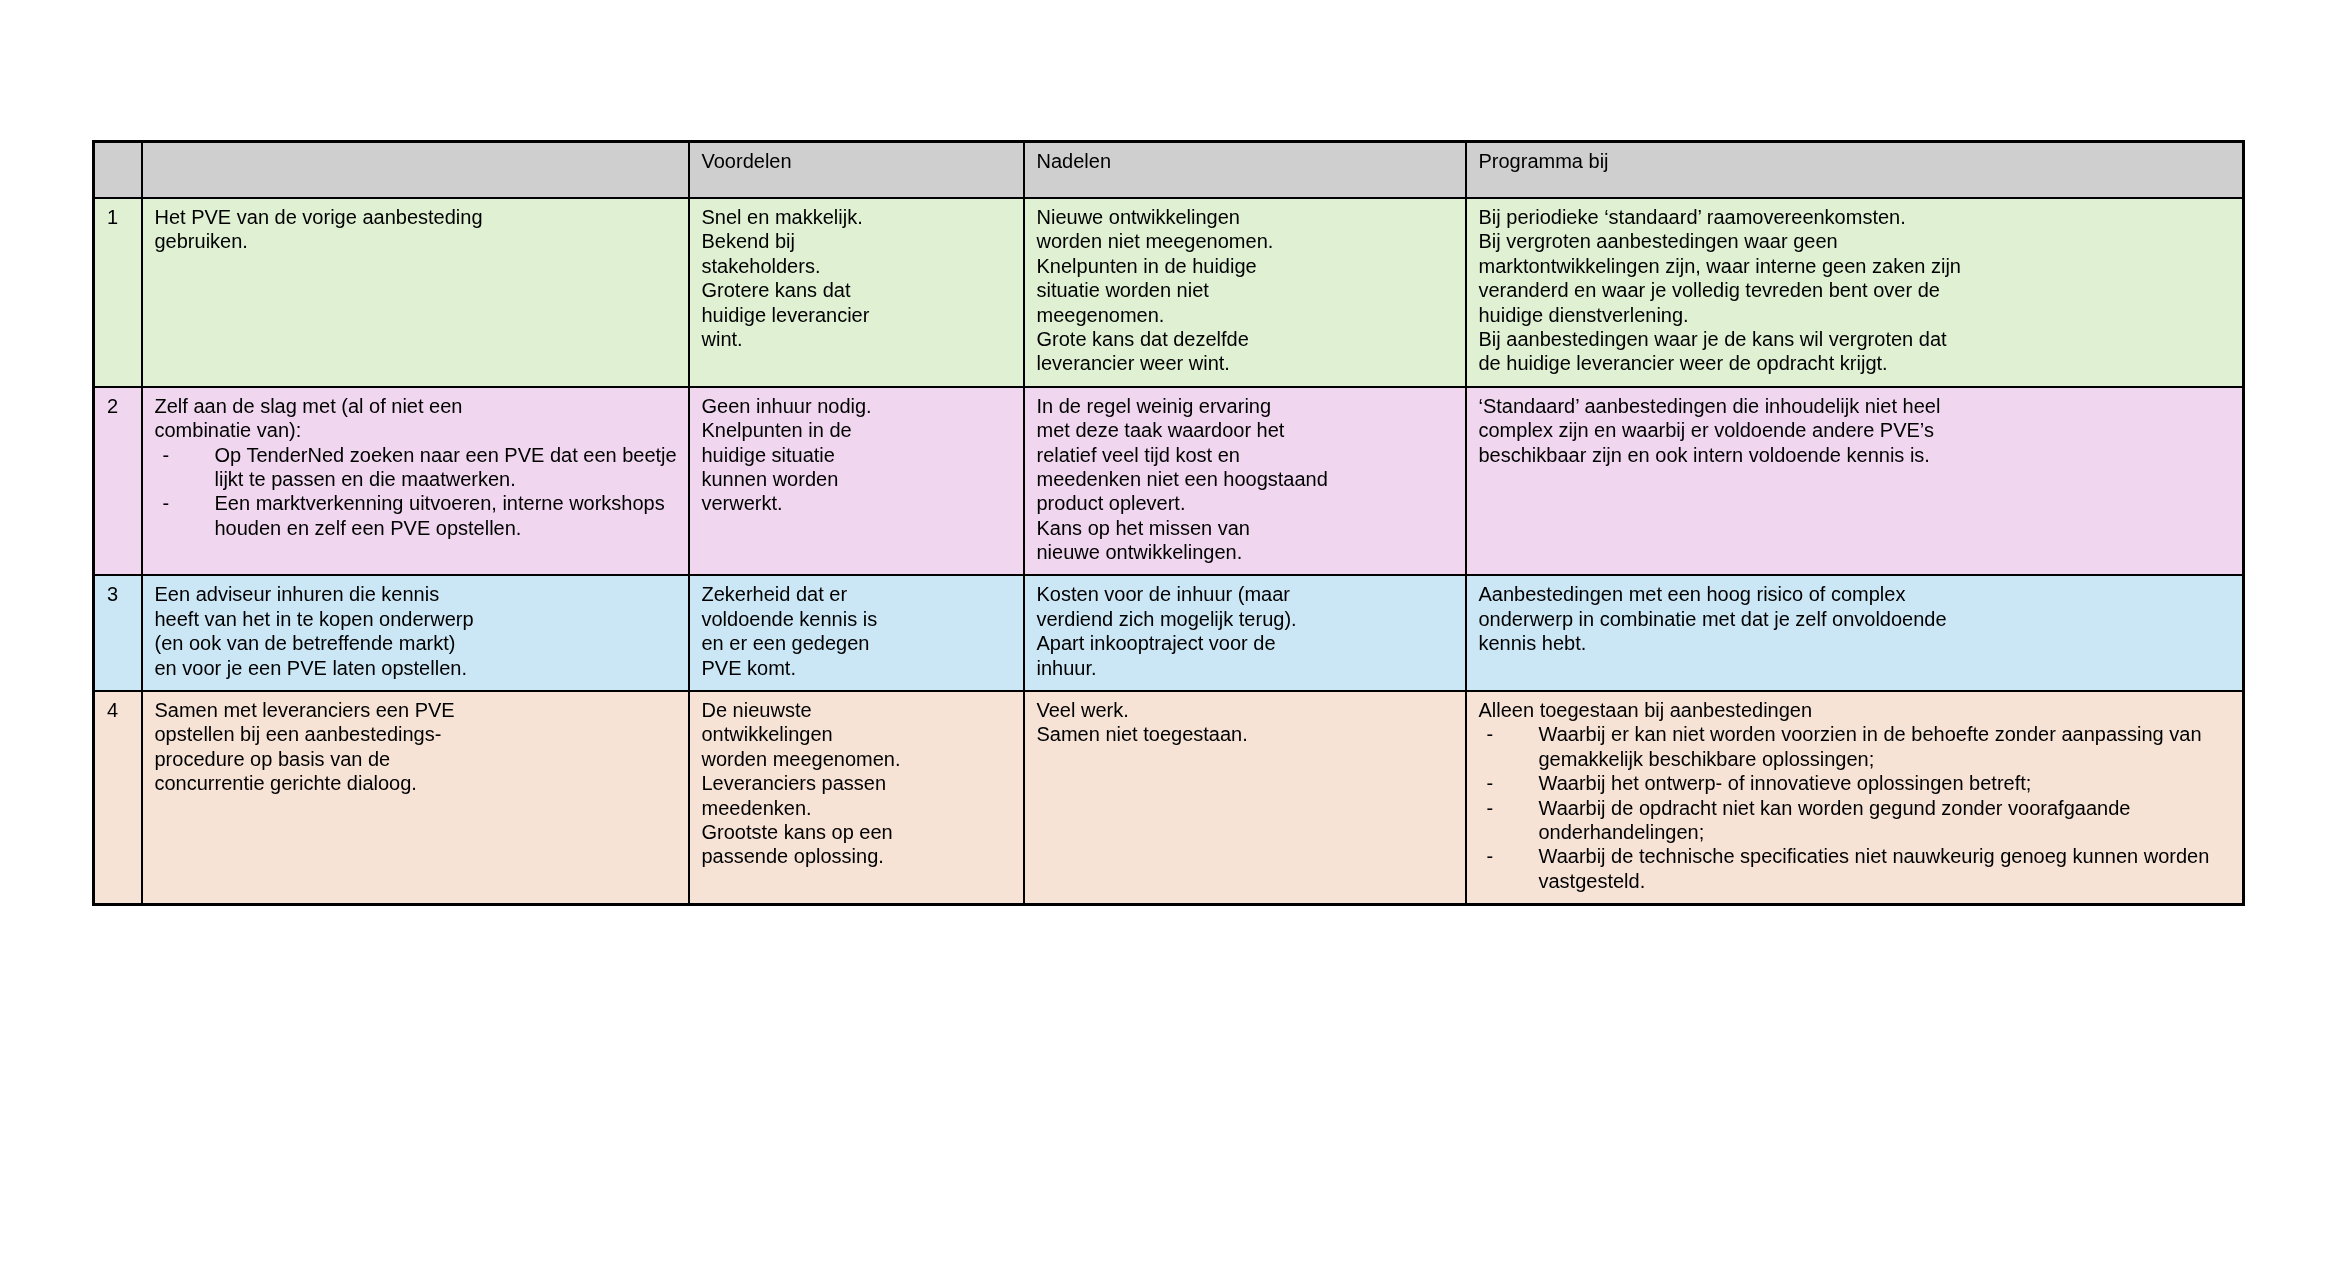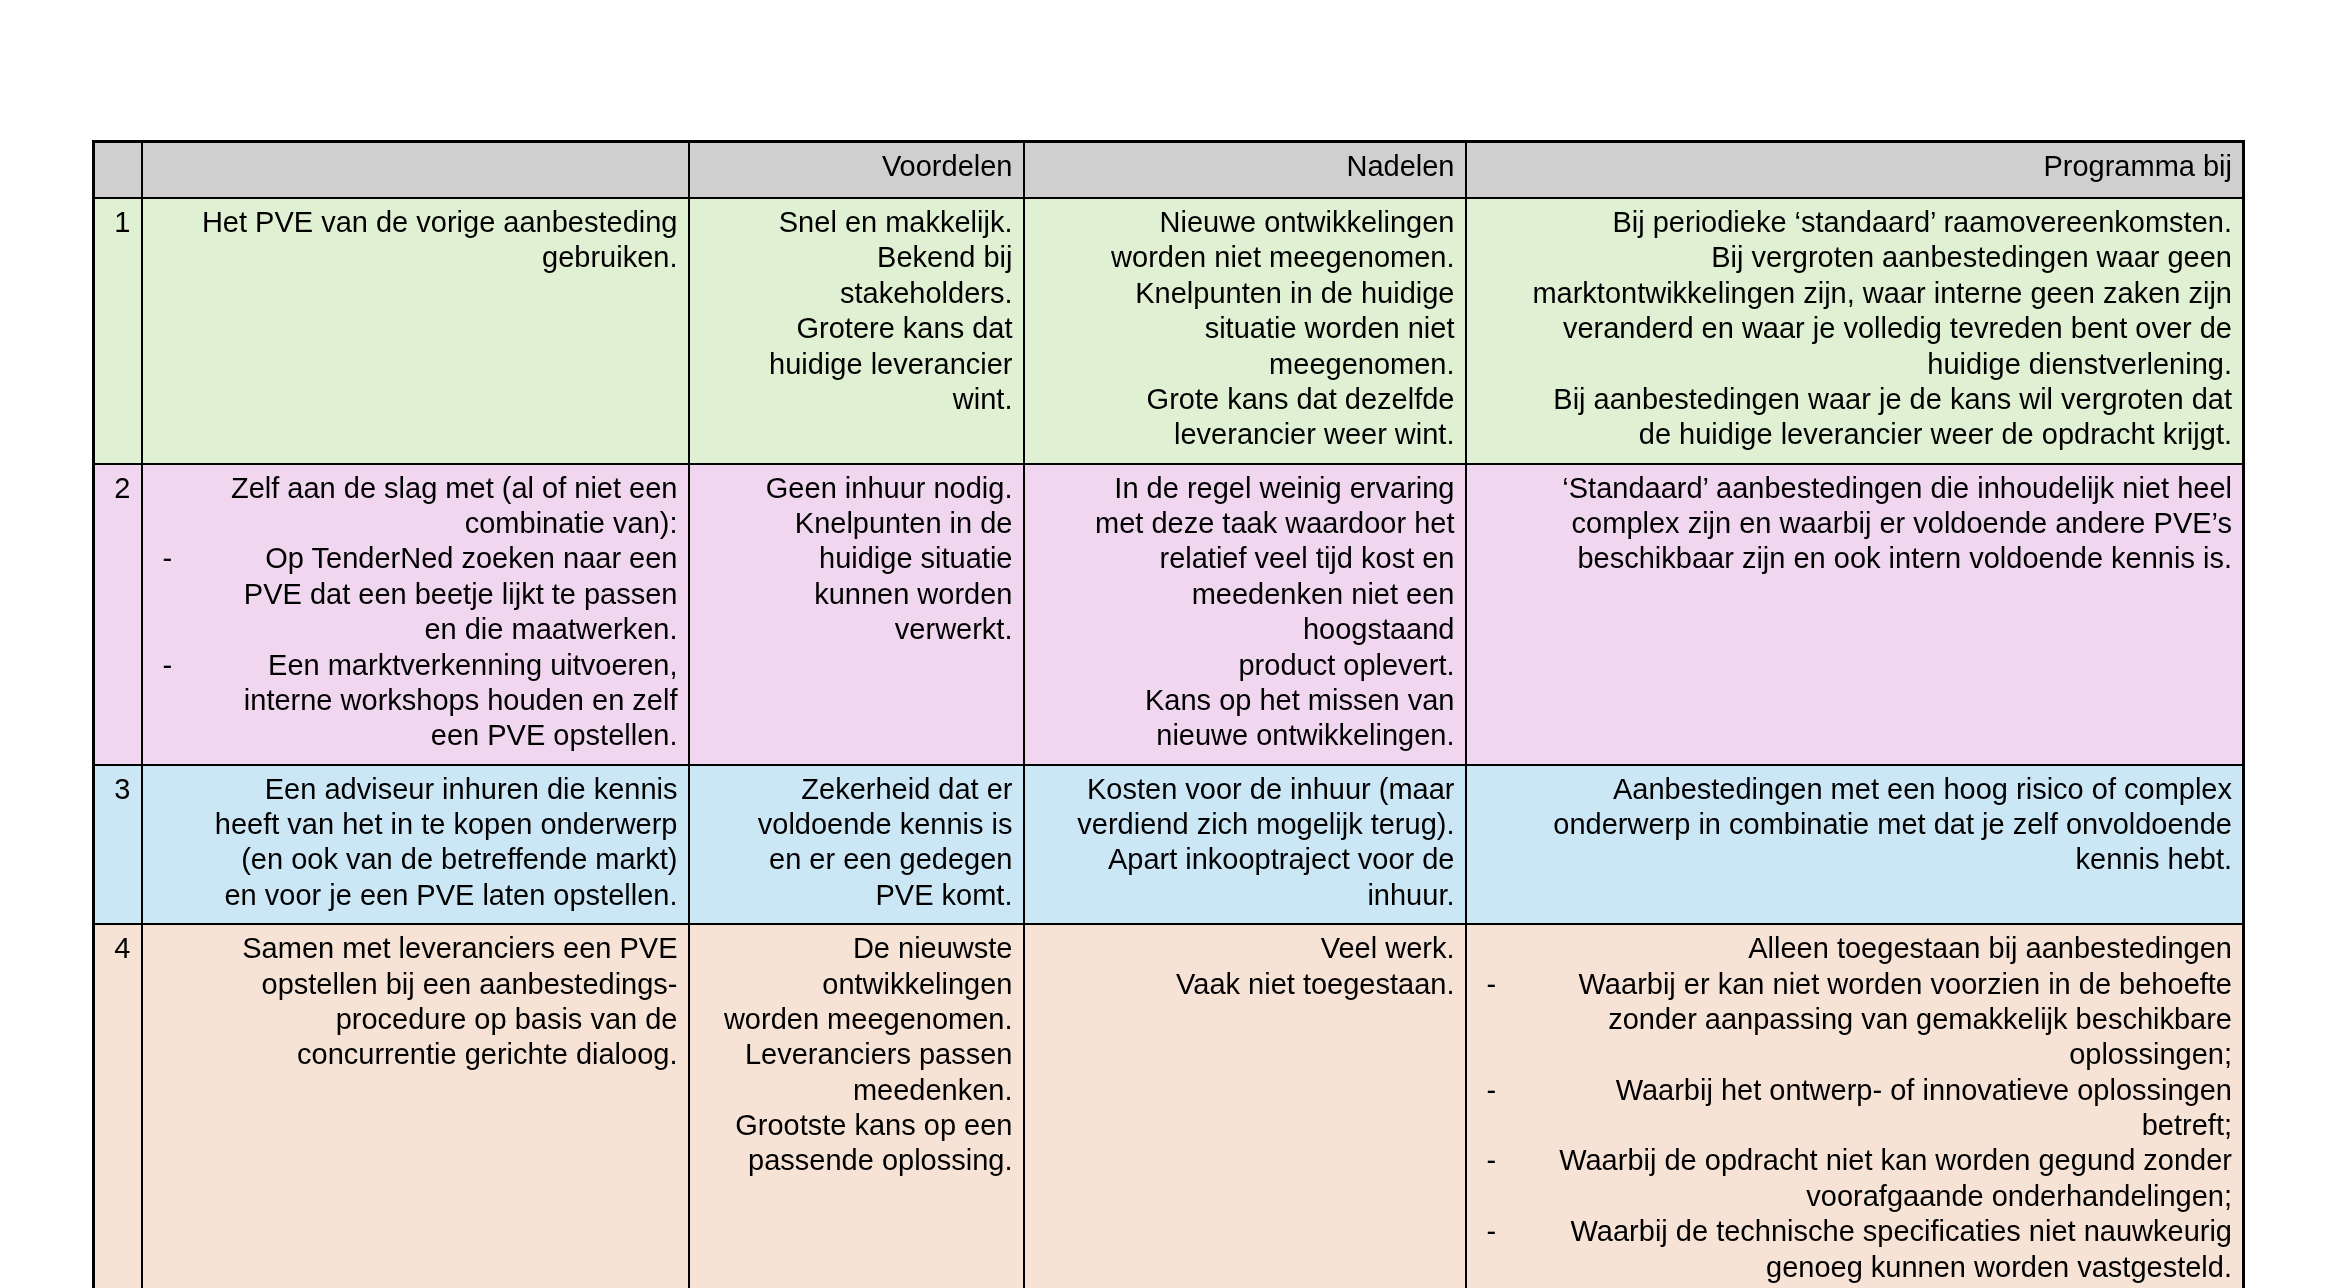--- a/index.html
+++ b/index.html
@@ -38,23 +38,23 @@
   table.pve {
     border-collapse: collapse;
     table-layout: fixed;
     width: 2150px;
     border: 3px solid #000000;
   }
   table.pve td, table.pve th {
     border: 2px solid #000000;
     vertical-align: top;
     padding: 6px 10px 10px 12px;
-    font-size: 29px;
+    font-size: 20px;
     line-height: 1.22;
-    text-align: right;
+    text-align: left;
     font-weight: normal;
   }
   
   col.c-num   { width: 48px; }
   col.c-desc  { width: 547px; }
   col.c-pro   { width: 335px; }
   col.c-con   { width: 442px; }
   col.c-use   { width: 778px; }
 
   thead td {
@@ -256,21 +256,21 @@
                 <p>worden meegenomen.</p>
                 <p>Leveranciers passen</p>
                 <p>meedenken.</p>
                 <p>Grootste kans op een</p>
                 <p>passende oplossing.</p>
               </div>
           </td>
           <td>
             <div class="lines">
                 <p>Veel werk.</p>
-                <p>Vaak niet toegestaan.</p>
+                <p>Samen niet toegestaan.</p>
               </div>
           </td>
           <td>
             <div class="lines">
                 <p>Alleen toegestaan bij aanbestedingen</p>
               </div>
             <ul class="dashlist">
                 <li><span class="dash">-</span><span>Waarbij er kan niet worden voorzien in de behoefte zonder aanpassing van gemakkelijk beschikbare oplossingen;</span></li>
                 <li><span class="dash">-</span><span>Waarbij het ontwerp- of innovatieve oplossingen betreft;</span></li>
                 <li><span class="dash">-</span><span>Waarbij de opdracht niet kan worden gegund zonder voorafgaande onderhandelingen;</span></li>

